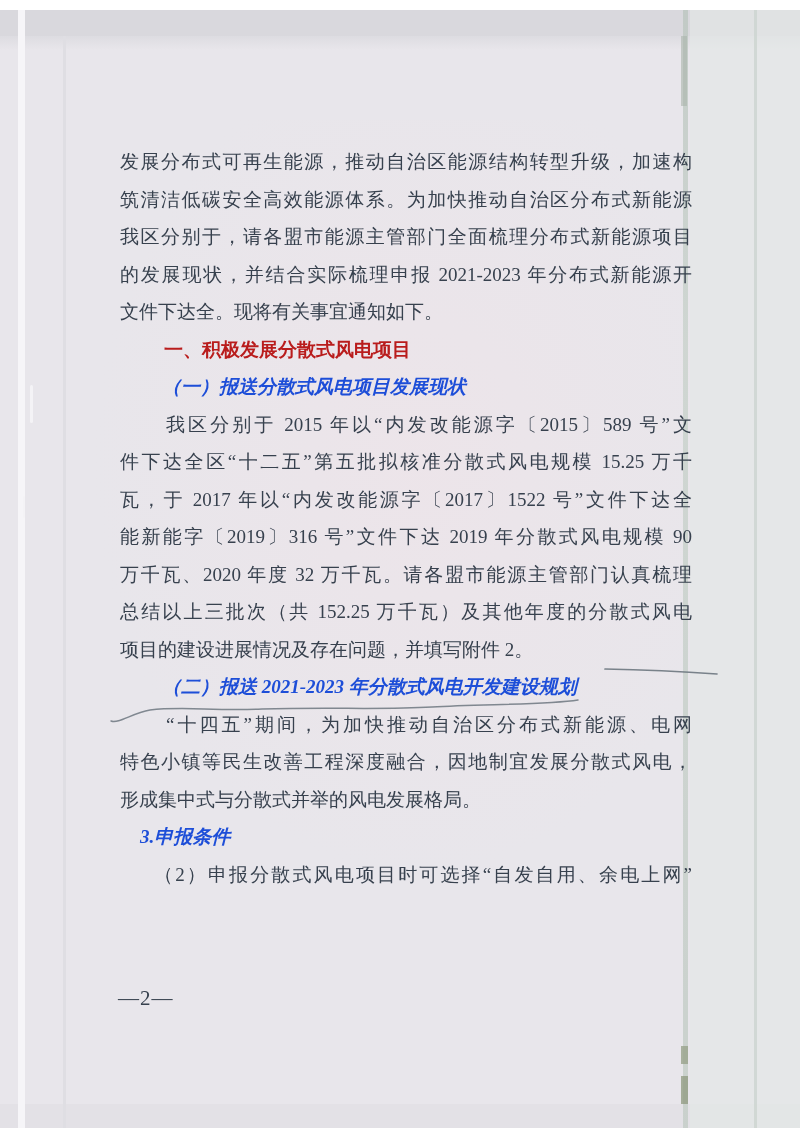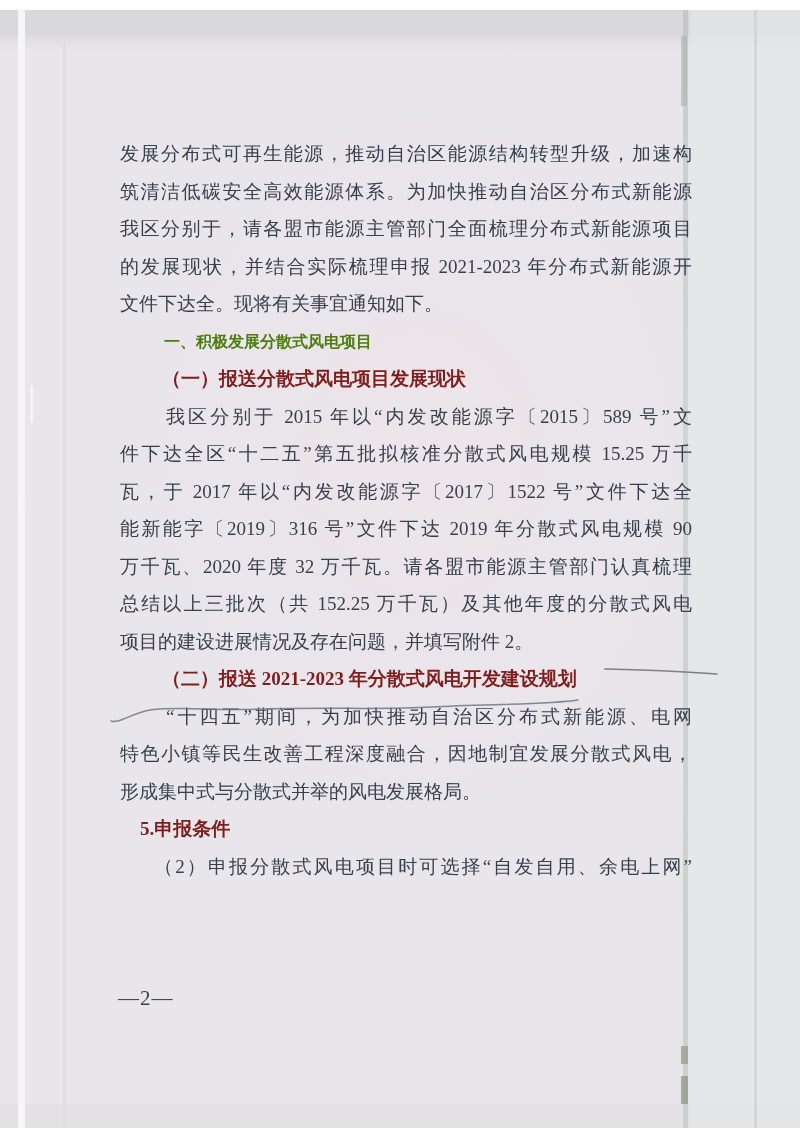--- a/index.html
+++ b/index.html
@@ -22,25 +22,25 @@
   .scratch-a{left:30px;top:385px;width:3px;height:38px;}
   .scratch-b{left:23px;top:496px;width:2px;height:22px;}
   .col-right{left:690px;top:10px;width:110px;height:1118px;background:#e4e8e7;opacity:.65;}
   .streak-r1{left:683px;top:10px;width:5px;height:1118px;
     background:linear-gradient(#bcc6c0,#c9d2cc 30%,#c3ccc6);opacity:.8;}
   .streak-r1-top{left:681px;top:36px;width:6px;height:70px;background:#aab4ac;opacity:.6;}
   .mark-olive-1{left:681px;top:1046px;width:7px;height:18px;background:#99a28c;opacity:.8;}
   .mark-olive-2{left:681px;top:1076px;width:7px;height:28px;background:#8f987f;opacity:.75;}
   .streak-r2{left:754px;top:10px;width:3px;height:1118px;background:#ccd4d0;opacity:.8;}
   
-  .text-block{left:120px;top:135px;width:572px;color:#37414e;}
+  .text-block{left:120px;top:143px;width:572px;color:#37414e;}
   .ln{height:37.5px;line-height:37.5px;font-size:19px;white-space:nowrap;}
   .just{white-space:normal;text-align:justify;text-align-last:justify;}
-  .b{font-weight:bold;color:#7f1d1d;}
-  .h{font-weight:bold;color:#4d7c0f;font-family:"Liberation Sans","DejaVu Sans",sans-serif;font-size:16px;}
+  .b{font-weight:bold;color:#1d4ed8;font-style:italic;}
+  .h{font-weight:bold;color:#b91c1c;font-family:"Liberation Sans","DejaVu Sans",sans-serif;font-size:19px;}
   .ind-a{padding-left:44px;}   
   .ind-b{padding-left:42px;}   
   .ind-c{padding-left:46px;}   
   .ind-n{padding-left:20px;}   
   .ind-d{padding-left:34px;}   
   .page-num{left:118px;top:986px;font-size:21px;color:#37414e;letter-spacing:1px;}
   .pen-layer{left:0;top:0;width:800px;height:1140px;pointer-events:none;}
 </style>
 </head>
 <body>
@@ -73,21 +73,21 @@
   <div class="ln just">件下达全区“十二五”第五批拟核准分散式风电规模 15.25 万千</div>
   <div class="ln just">瓦，于 2017 年以“内发改能源字〔2017〕1522 号”文件下达全</div>
   <div class="ln just">能新能字〔2019〕316 号”文件下达 2019 年分散式风电规模 90</div>
   <div class="ln just">万千瓦、2020 年度 32 万千瓦。请各盟市能源主管部门认真梳理</div>
   <div class="ln just">总结以上三批次（共 152.25 万千瓦）及其他年度的分散式风电</div>
   <div class="ln">项目的建设进展情况及存在问题，并填写附件 2。</div>
   <div class="ln b ind-b">（二）报送 2021-2023 年分散式风电开发建设规划</div>
   <div class="ln just ind-c">“十四五”期间，为加快推动自治区分布式新能源、电网</div>
   <div class="ln just">特色小镇等民生改善工程深度融合，因地制宜发展分散式风电，</div>
   <div class="ln">形成集中式与分散式并举的风电发展格局。</div>
-  <div class="ln b ind-n">5.申报条件</div>
+  <div class="ln b ind-n">3.申报条件</div>
   <div class="ln just ind-d">（2）申报分散式风电项目时可选择“自发自用、余电上网”</div>
 </div>
 
 <div class="abs page-num">—2—</div>
 
 <svg class="abs pen-layer" width="800" height="1140" viewBox="0 0 800 1140" xmlns="http://www.w3.org/2000/svg">
   <path d="M605 669 Q 662 670 717 674" stroke="#6d7780" stroke-width="1.7" fill="none" opacity="0.9" stroke-linecap="round"></path>
   <path d="M111 721 C 119 724, 132 713, 150 710 C 182 706, 212 711, 262 709 C 332 707, 382 710, 432 707 C 482 704, 546 705, 578 700" stroke="#6d7780" stroke-width="1.5" fill="none" opacity="0.85" stroke-linecap="round"></path>
 </svg>
 

